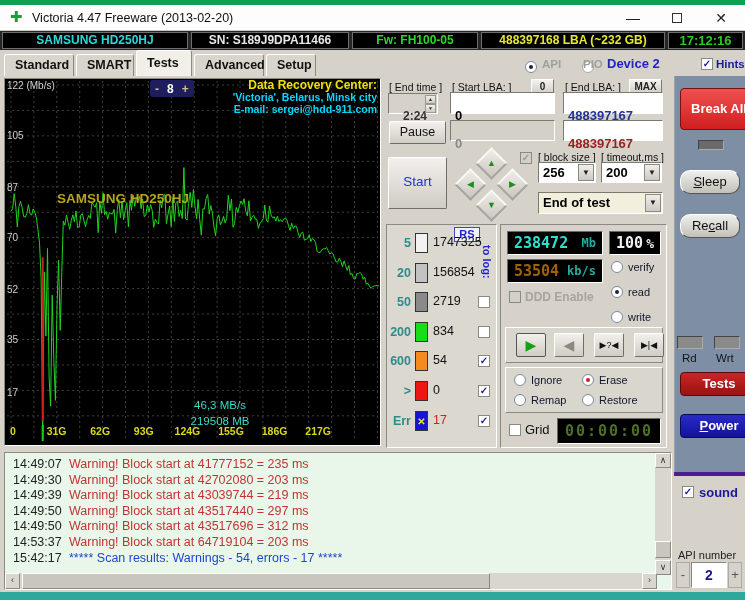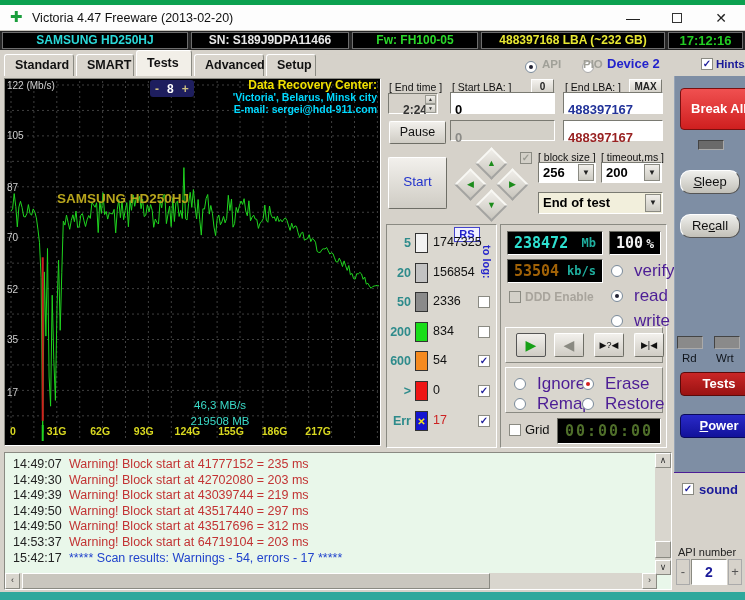--- a/index.html
+++ b/index.html
@@ -46,21 +46,21 @@
   .zoom-pill { left:150px; top:80px; height:17px; background:#1e1e5e; border-radius:3px; display:flex; align-items:center; padding:0 5px; gap:8px; font-weight:bold; }
   .zoom-pill .pm { color:#cfc080; font-size:12px; cursor:default; }
   .zoom-pill .zv { color:#fff; font-size:12px; }
   .banner { left:203px; top:79px; width:174px; text-align:right; line-height:12px; }
   .banner .b1 { color:#f0e000; font-weight:bold; font-size:12px; }
   .banner .b2 { color:#00d9ff; font-weight:bold; font-size:10.5px; }
 
   
   .lbl { font-size:10.5px; color:#111; white-space:nowrap; }
   .minibtn { background:linear-gradient(#f4f2ee,#d2cfc7); border:1px solid #7a7a72; border-top-color:#fff; border-left-color:#fff; font-size:10px; font-weight:bold; text-align:center; color:#222; cursor:default; }
-  .input { background:#fff; border:1px solid; border-color:#7a7a72 #fff #fff #7a7a72; font-weight:bold; font-size:13px; padding:9px 0 0 4px; }
+  .input { background:#fff; border:1px solid; border-color:#7a7a72 #fff #fff #7a7a72; font-weight:bold; font-size:13px; padding:15px 0 0 4px; }
   .btn { background:linear-gradient(#f2f0ec,#cfccc4); border:1px solid #6e6e66; border-top-color:#fff; border-left-color:#fff; border-radius:2px; text-align:center; font-size:12.5px; color:#111; cursor:default; }
   .combo { background:#fff; border:1px solid; border-color:#7a7a72 #fff #fff #7a7a72; font-size:13px; font-weight:bold; padding:2px 0 0 4px; }
   .combo .arrowbtn { position:absolute; right:1px; top:1px; bottom:1px; width:16px; background:linear-gradient(#f0eee9,#cccac2); border:1px solid #8a8a82; text-align:center; font-size:8px; line-height:16px; color:#222; }
   .spin { position:absolute; right:1px; top:1px; bottom:1px; width:11px; display:flex; flex-direction:column; }
   .spin span { flex:1; background:linear-gradient(#f0eee9,#cccac2); border:1px solid #9a9a92; font-size:5px; line-height:7px; text-align:center; color:#333; }
 
   .diamondbtn { position:absolute; width:23px; height:23px; transform:rotate(45deg); background:linear-gradient(135deg,#efede8,#c9c6be); border:2px outset #f8f8f4; display:flex; align-items:center; justify-content:center; }
   .diamondbtn .tri { transform:rotate(-45deg); color:#1c8c1c; font-size:9px; line-height:9px; }
 
   .panel-sunken { border:1px solid; border-color:#8a8a82 #fff #fff #8a8a82; }
@@ -69,42 +69,42 @@
   .lcd .v-cyan { color:#2ee0d0; font-size:15px; }
   .lcd .v-green { color:#a16207; font-size:15px; }
   .lcd .v-white { color:#f0f0f0; font-size:15px; }
   .lcd .unit { color:#1fae9e; font-size:12px; }
   .lcd .unit-w { color:#f0f0f0; font-size:13px; }
 
   .counter-label { color:#2e8b8b; font-weight:bold; font-size:12.5px; text-align:right; }
   .swatch { border:1px solid #333; }
   .count { font-size:12.5px; color:#111; }
 
-  .radio-row { position:absolute; display:flex; align-items:center; gap:11px; font-size:17px; color:#4c1d95; white-space:nowrap; }
+  .radio-row { position:absolute; display:flex; align-items:center; gap:5px; font-size:11px; color:#0f172a; white-space:nowrap; }
 
   .sidecol { left:674px; top:76px; width:71px; height:396px; background:#7e8ea4; border-left:1px solid #96a4b6; }
   .bigbtn { position:absolute; left:680px; width:78px; text-align:center; color:#fff; font-weight:bold; border-radius:4px; cursor:default; }
   .graybtn { position:absolute; left:680px; width:60px; height:24px; background:linear-gradient(#efefec,#c2c0b8); border:1px solid #555; border-top-color:#fff; border-left-color:#fff; border-radius:10px; text-align:center; font-size:13px; line-height:22px; color:#111; cursor:default; }
   .ledrect { background:#6a6a6a; border:1px solid; border-color:#444 #aaa #aaa #444; }
   .rw-label { font-size:11.5px; color:#10151c; }
 
   .timer { background:#000; border:1px solid; border-color:#6a6a62 #fff #fff #6a6a62; color:#4f6f2a; font-family:"DejaVu Sans Mono", monospace; font-weight:bold; font-size:15px; letter-spacing:2px; text-align:center; line-height:24px; }
 
   
   .logpanel { left:4px; top:452px; width:668px; height:138px; background:#e9f7ea; border:1px solid; border-color:#8a8a82 #fff #fff #8a8a82; overflow:hidden; }
   .logrow { height:15.6px; white-space:nowrap; font-size:12.5px; }
   .logrow .t { display:inline-block; width:54px; padding-left:8px; color:#222; }
   .logrow .m { padding-left:10px; }
   .logrow.warning .m { color:#c23333; }
   .logrow.result .m { color:#2244cc; }
   .sb { background:#d9d6ce; }
   .sb-btn { background:#d9d6ce; border:1px solid #fff; border-right-color:#8a8a82; border-bottom-color:#8a8a82; text-align:center; color:#333; font-size:9px; line-height:13px; }
   .sb-thumb { background:#c9c6be; border:1px solid #fff; border-right-color:#8a8a82; border-bottom-color:#8a8a82; }
 
-  .soundpanel { left:674px; top:472px; width:71px; height:120px; background:#d6d2ca; border-top:1px solid #4c1d95; }
+  .soundpanel { left:674px; top:472px; width:71px; height:120px; background:#d6d2ca; border-top:4px solid #4c1d95; }
   .api-num-label { font-size:11px; color:#222; }
   .spinbtn { background:#d6d2ca; border:1px solid #aaa; text-align:center; font-size:13px; color:#555; line-height:24px; }
   .spinval { background:#fff; border:1px solid; border-color:#8a8a82 #fff #fff #8a8a82; text-align:center; color:#1a1a99; font-weight:bold; font-size:14px; line-height:24px; }
 
   .vtext { writing-mode:vertical-rl; color:#2222cc; font-weight:bold; font-size:11px; }
   .rs-btn { background:#f0f0ff; border:1px solid #4444cc; color:#2222cc; font-weight:bold; font-size:11px; text-align:center; line-height:13px; }
 </style>
 </head>
 <body>
 
@@ -282,21 +282,21 @@
           <span class="count abs" style="left: 46px; top: 4px;">1747325</span>
         </div>
         <div class="abs" style="left: 0px; top: 35.6px; width: 111px; height: 28px;">
           <span class="counter-label abs" style="left: 0px; top: 5px; width: 24px;">20</span>
           <span class="swatch abs" style="left: 28px; top: 2px; width: 13px; height: 20px; background: rgb(194, 194, 194);"></span>
           <span class="count abs" style="left: 46px; top: 4px;">156854</span>
         </div>
         <div class="abs" style="left: 0px; top: 65.2px; width: 111px; height: 28px;">
           <span class="counter-label abs" style="left: 0px; top: 5px; width: 24px;">50</span>
           <span class="swatch abs" style="left: 28px; top: 2px; width: 13px; height: 20px; background: rgb(138, 138, 138);"></span>
-          <span class="count abs" style="left: 46px; top: 4px;">2336</span>
+          <span class="count abs" style="left: 46px; top: 4px;">2719</span>
           <span class="cb abs" style="left: 91px; top: 6px;"></span>
         </div>
         <div class="abs" style="left: 0px; top: 94.8px; width: 111px; height: 28px;">
           <span class="counter-label abs" style="left: 0px; top: 5px; width: 24px;">200</span>
           <span class="swatch abs" style="left: 28px; top: 2px; width: 13px; height: 20px; background: rgb(25, 221, 25);"></span>
           <span class="count abs" style="left: 46px; top: 4px;">834</span>
           <span class="cb abs" style="left: 91px; top: 6px;"></span>
         </div>
         <div class="abs" style="left: 0px; top: 124.4px; width: 111px; height: 28px;">
           <span class="counter-label abs" style="left: 0px; top: 5px; width: 24px;">600</span>

